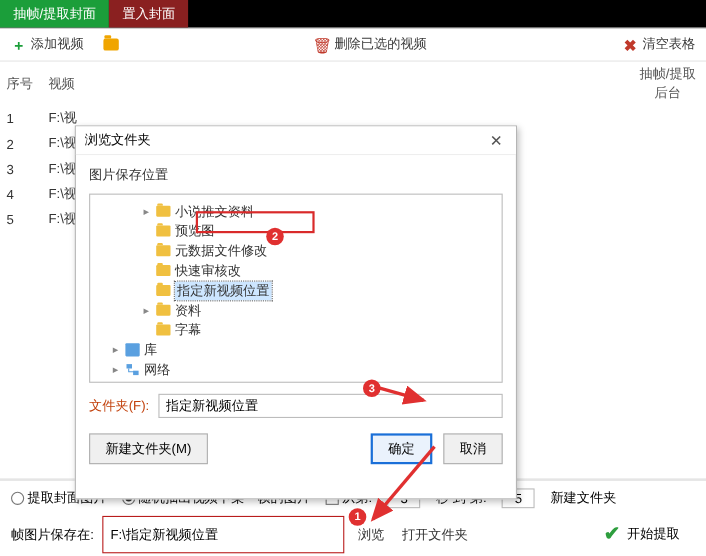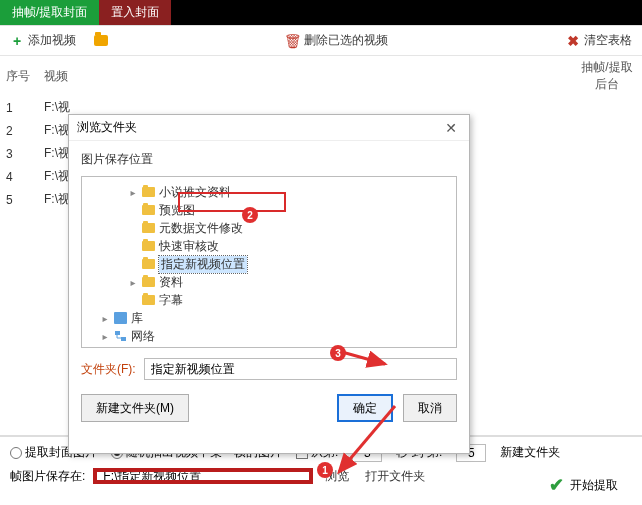--- a/index.html
+++ b/index.html
@@ -56,22 +56,22 @@
 
 
 .options { height: 32px; display: flex; align-items: center; gap: 14px; padding: 0 10px; border-top: 1px solid #ddd; }
 .radio-wrap { display: flex; align-items: center; gap: 3px; }
 .radio { width: 12px; height: 12px; border: 1px solid #777; border-radius: 50%; display: inline-block; position: relative; }
 .radio.checked::after { content: ""; position: absolute; inset: 2px; background: #333; border-radius: 50%; }
 .checkbox { width: 12px; height: 12px; border: 1px solid #777; display: inline-block; }
 .num-input { width: 30px; height: 18px; border: 1px solid #bcbcbc; text-align: center; }
 
 
-.footer { height: 36px; display: flex; align-items: flex-start; gap: 8px; padding: 0 10px; position: relative; }
-.path-input { width: 220px; height: 16px; border: 4px solid #b91c1c; padding: 0 6px; }
+.footer { height: 36px; display: flex; align-items: center; gap: 8px; padding: 0 10px; position: relative; }
+.path-input { width: 220px; height: 34px; border: 1px solid #b91c1c; padding: 0 6px; }
 .link-btn { color: #333; cursor: pointer; padding: 0 4px; }
 .start-btn { position: absolute; right: 10px; top: 3px; height: 28px; padding: 0 14px; display: flex; align-items: center; gap: 6px; background: #fff; cursor: pointer; font-size: 14px; }
 .check { color: #2e9e3e; font-size: 18px; font-weight: bold; }
 
 
 .callout { position: absolute; width: 16px; height: 16px; border-radius: 50%; background: #e03030; color: #fff; font-size: 10px; display: flex; align-items: center; justify-content: center; z-index: 30; font-weight: bold; }
 svg.arrow { position: absolute; z-index: 25; pointer-events: none; }
 </style>
 </head>
 <body>

